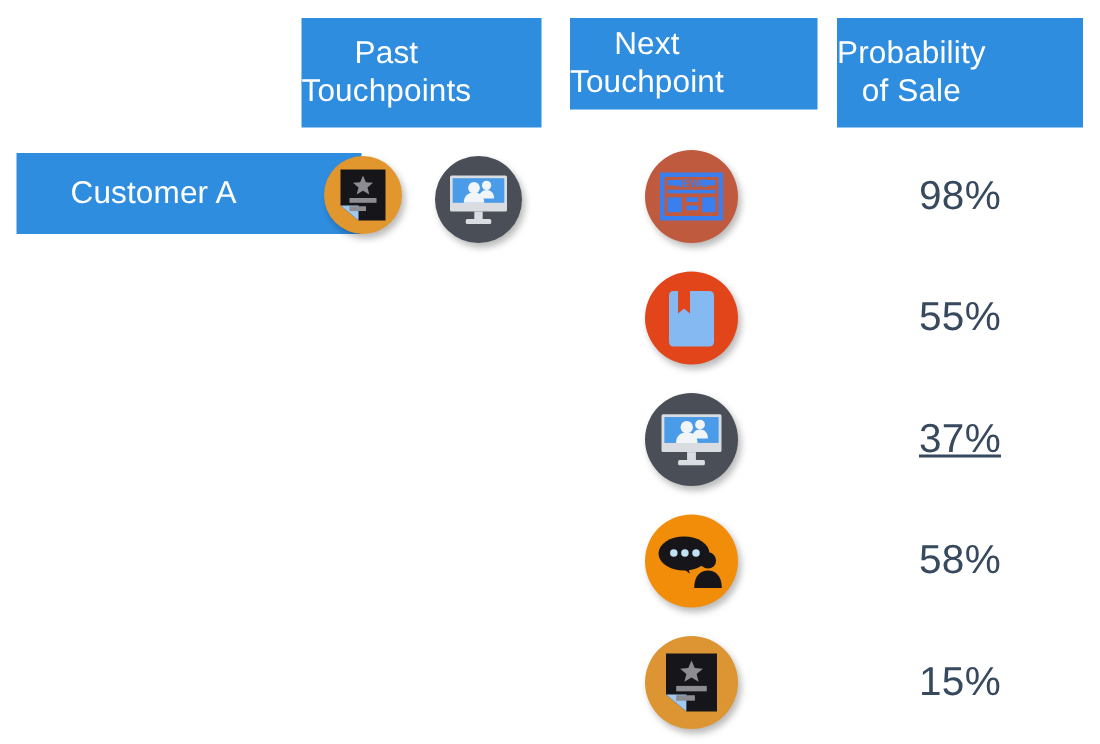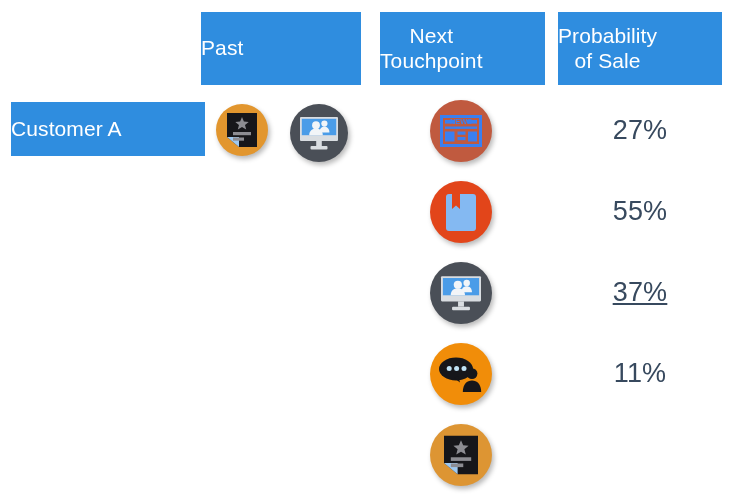--- a/index.html
+++ b/index.html
@@ -32,23 +32,23 @@
     justify-content: flex-start;
     text-align: center;
     line-height: 1.18;
     font-size: 21px;
     font-weight: 400;
     letter-spacing: 0.1px;
   }
   .blue-block span { display: block; }
 
   #hdr-past      { left: 201px; top: 12px;  width: 160px; height: 73px; }
-  #hdr-next      { left: 380px; top: 12px;  width: 165px; height: 73px; }
+  #hdr-next      { left: 380px; top: 12px;  width: 165px; height: 61px; }
   #hdr-prob      { left: 558px; top: 12px;  width: 164px; height: 73px; }
-  #row-customer  { left: 11px;  top: 102px; width: 194px; height: 54px; }
+  #row-customer  { left: 11px;  top: 102px; width: 194px; height: 54px; padding-left: 36px; }
 
   
   .icon-circle {
     position: absolute;
     border-radius: 50%;
     box-shadow: 2px 3px 5px rgba(0,0,0,0.28);
     display: flex;
     align-items: center;
     justify-content: center;
   }
@@ -83,20 +83,21 @@
   #prob-4 { top: 439px; }
 </style>
 </head>
 <body>
 
 <div class="slide">
 
   <div class="blue-block" id="hdr-past">
     <div>
       <span>Past</span>
+      <span>Touchpoints</span>
     </div>
   </div>
 
   <div class="blue-block" id="hdr-next">
     <div>
       <span>Next</span>
       <span>Touchpoint</span>
     </div>
   </div>
 
@@ -183,18 +184,19 @@
   <div class="icon-circle" id="next-doc">
     <svg width="34" height="40" viewBox="0 0 30 34">
       <path d="M0 0 H30 V34 H12 L0 24 Z" fill="#16161a"></path>
       <path d="M0 24 L12 34 V24 Z" fill="#9fc9f0"></path>
       <path d="M15 4 L16.9 8.5 L21.7 8.9 L18 12 L19.2 16.6 L15 14.1 L10.8 16.6 L12 12 L8.3 8.9 L13.1 8.5 Z" fill="#8c8c92"></path>
       <rect x="6" y="19" width="18" height="3.2" fill="#8c8c92"></rect>
       <rect x="6" y="24.5" width="11" height="3.2" fill="#8c8c92"></rect>
     </svg>
   </div>
 
-  <div class="prob-value" id="prob-0">27%</div>
+  <div class="prob-value" id="prob-0">98%</div>
   <div class="prob-value" id="prob-1">55%</div>
   <div class="prob-value" id="prob-2">37%</div>
-  <div class="prob-value" id="prob-3">11%</div>
+  <div class="prob-value" id="prob-3">58%</div>
+  <div class="prob-value" id="prob-4">15%</div>
 
 </div>
 
 </body></html>

